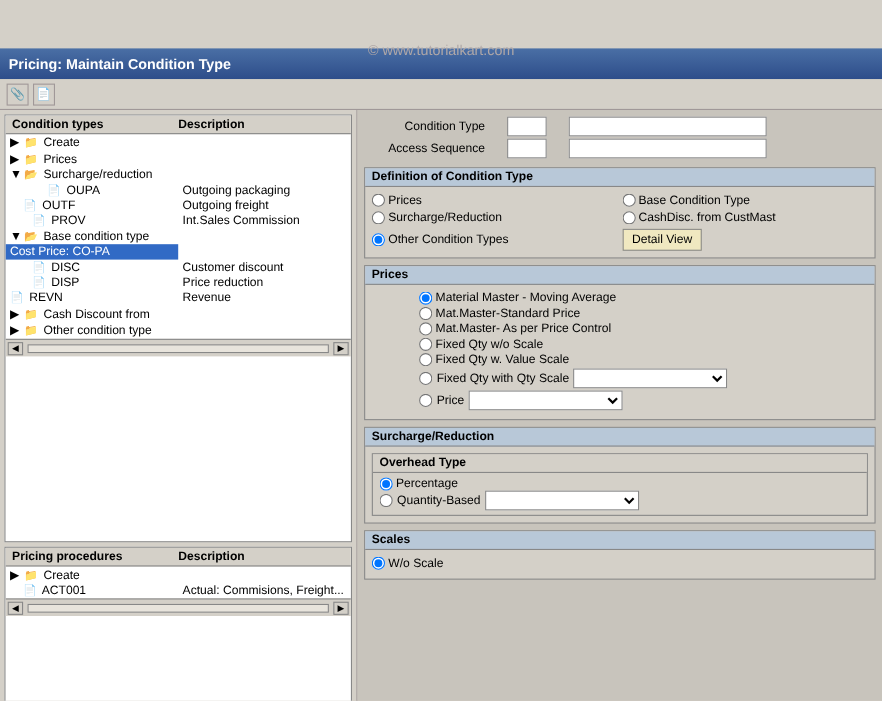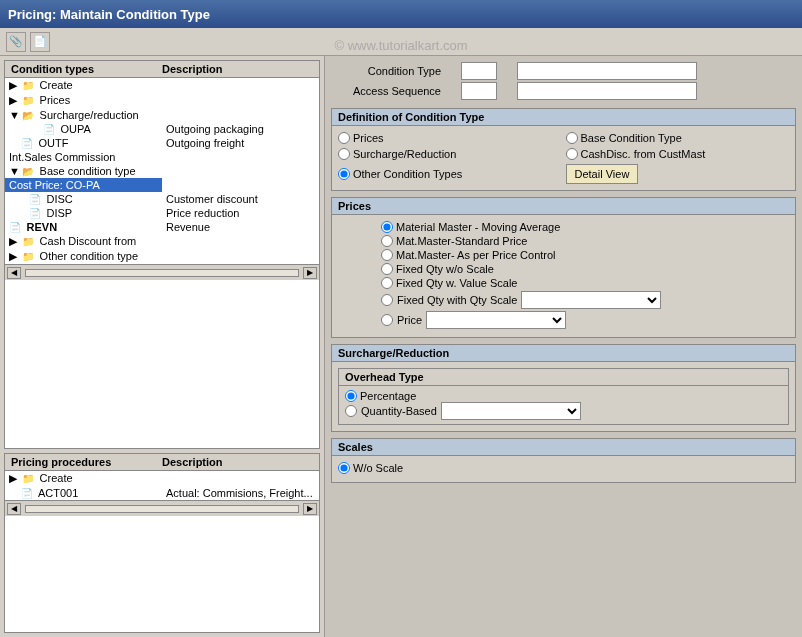--- a/index.html
+++ b/index.html
@@ -15,20 +15,21 @@
     
     .title-bar {
       background: linear-gradient(to bottom, #4a6fa5, #2d4d8a);
       color: white;
       padding: 4px 8px;
       font-size: 13px;
       font-weight: bold;
       height: 28px;
       display: flex;
       align-items: center;
+      margin-top: 44px;
     }
 
     
     .toolbar {
       background: #d4d0c8;
       padding: 3px 6px;
       display: flex;
       align-items: center;
       gap: 4px;
       height: 28px;
@@ -330,20 +331,24 @@
         <div class="tree-item">Outgoing packaging</div>
       </div>
       <div class="tree-row">
         <div class="tree-item" style="padding-left:16px;">
           <span class="tree-doc-icon">📄</span>
           <span>OUTF</span>
         </div>
         <div class="tree-item">Outgoing freight</div>
       </div>
       <div class="tree-row">
+        <div class="tree-item" style="padding-left:24px;">
+          <span class="tree-doc-icon">📄</span>
+          <span>PROV</span>
+        </div>
         <div class="tree-item">Int.Sales Commission</div>
       </div>
       <div class="tree-item">
         <span class="tree-expand">▼</span>
         <span class="tree-folder-icon">📂</span>
         <span>Base condition type</span>
       </div>
       <div class="tree-row">
         <div class="tree-item selected">Cost Price: CO-PA</div>
       </div>
@@ -355,21 +360,21 @@
         <div class="tree-item">Customer discount</div>
       </div>
       <div class="tree-row">
         <div class="tree-item" style="padding-left:24px;">
           <span class="tree-doc-icon">📄</span>
           <span>DISP</span>
         </div>
         <div class="tree-item">Price reduction</div>
       </div>
       <div class="tree-row">
-        <div class="tree-item" style="font-weight:bold;">
+        <div class="tree-item" style="">
           <span class="tree-doc-icon">📄</span>
           <span>REVN</span>
         </div>
         <div class="tree-item">Revenue</div>
       </div>
       <div class="tree-item">
         <span class="tree-expand">▶</span>
         <span class="tree-folder-icon">📁</span>
         <span>Cash Discount from</span>
       </div>

